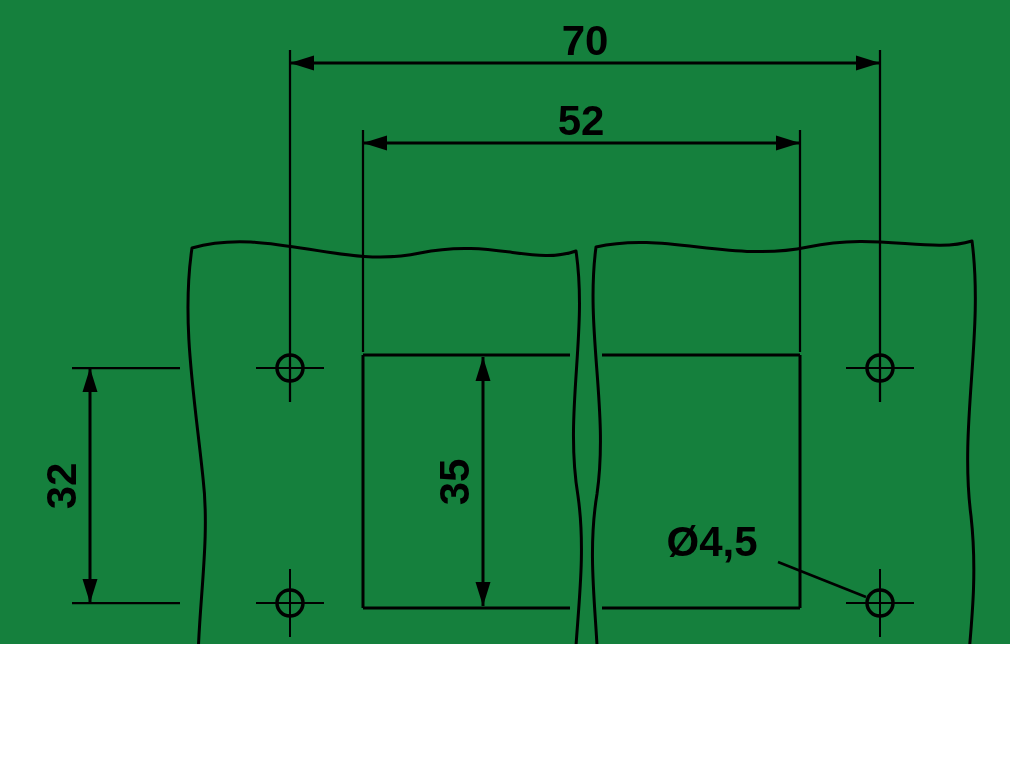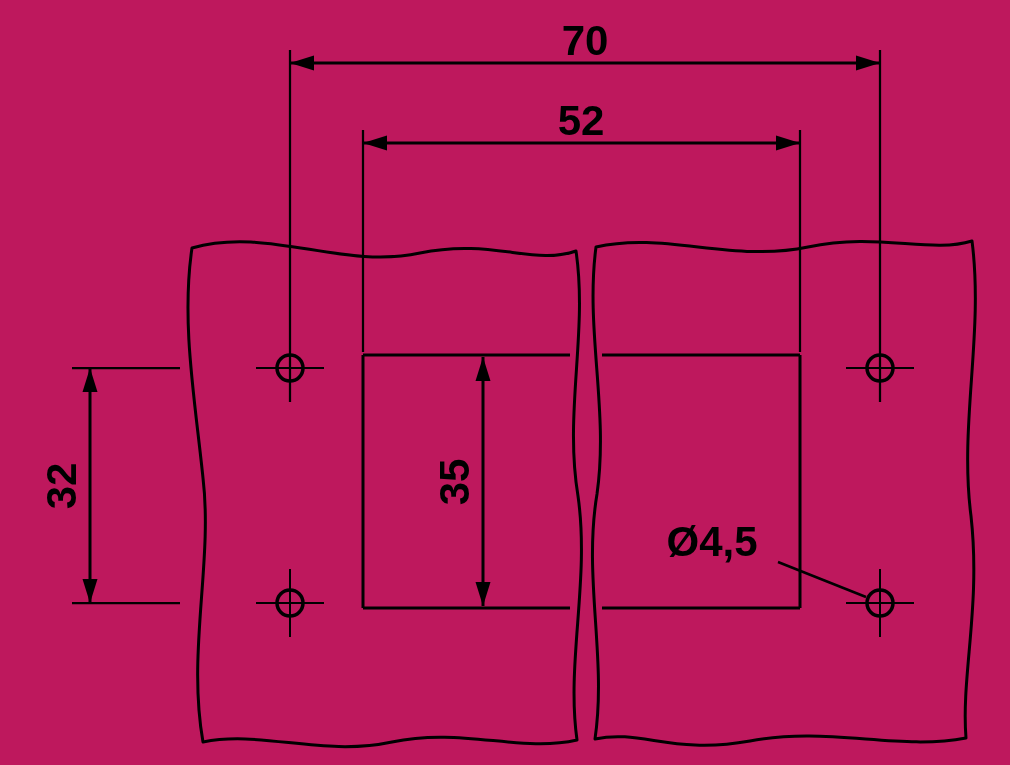--- a/index.html
+++ b/index.html
@@ -3,22 +3,22 @@
 <meta charset="utf-8">
 <style>
   html, body {
     margin: 0;
     padding: 0;
     background: #ffffff;
     font-family: "Liberation Sans", sans-serif;
   }
   .drawing-wrap {
     width: 1010px;
-    height: 765px;
-    background: #be185d;
+    height: 644px;
+    background: #15803d;
     position: relative;
     overflow: hidden;
   }
   svg { display: block; }
   .outline {
     fill: none;
     stroke: #000000;
     stroke-width: 3;
     stroke-linejoin: round;
     stroke-linecap: round;

